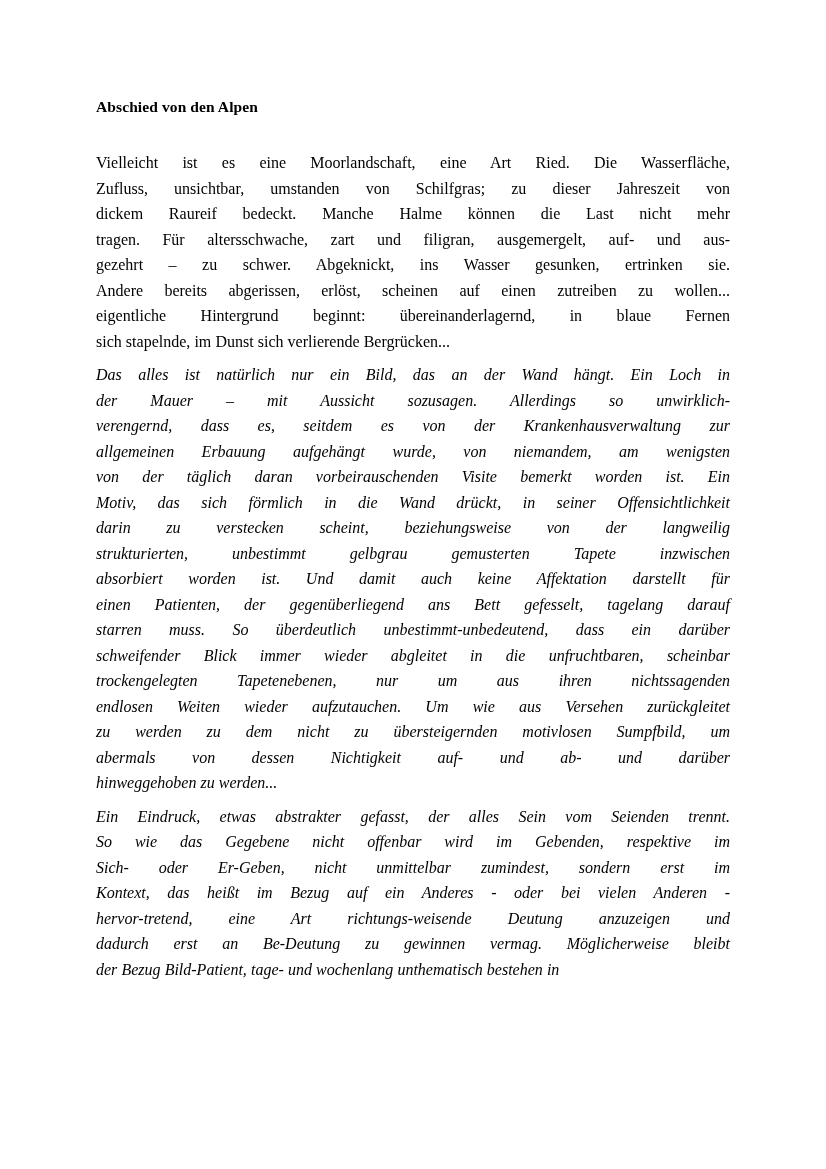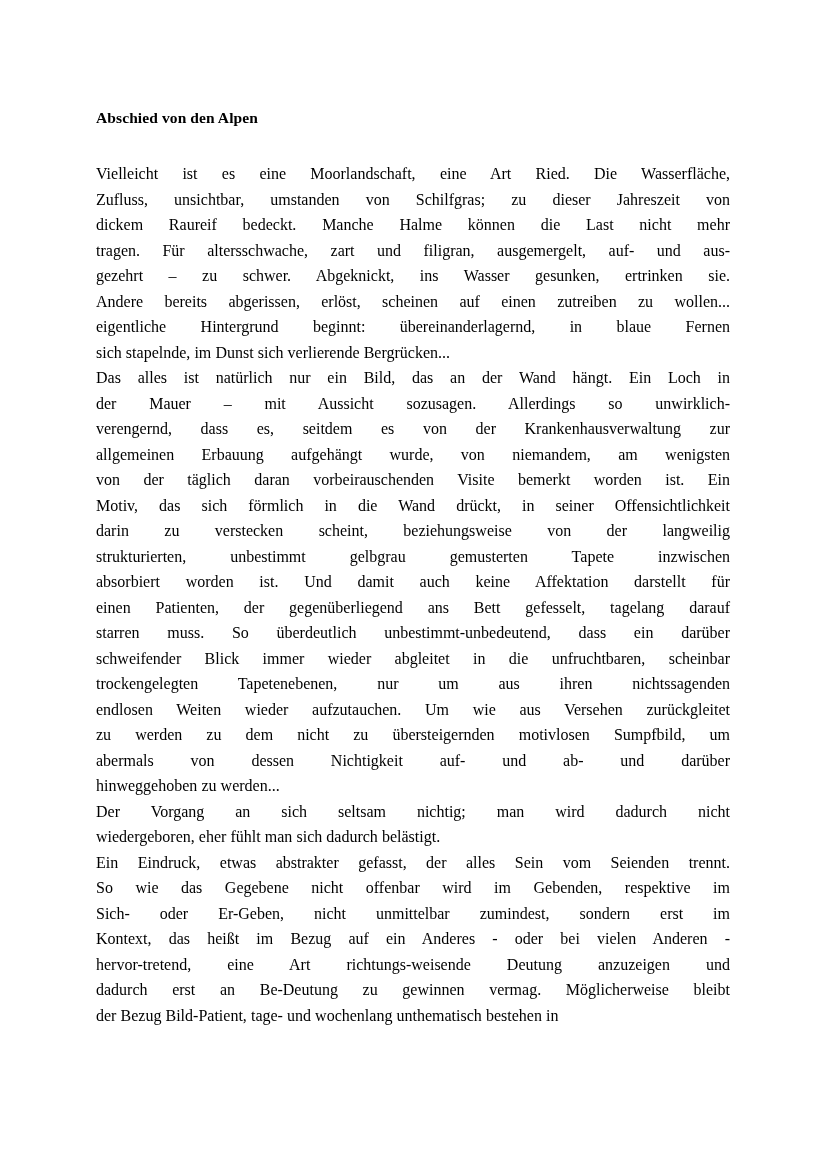--- a/index.html
+++ b/index.html
@@ -15,21 +15,21 @@
     position: relative;
     width: 826px;
     height: 1169px;
     background: #ffffff;
     overflow: hidden;
     box-sizing: border-box;
   }
   .content {
     position: absolute;
     left: 96px;
-    top: 107px;
+    top: 96px;
     width: 634px;
   }
   .doc-title {
     font-size: 15.5px;
     font-weight: bold;
     line-height: 21px;
     letter-spacing: 0.1px;
     margin: 0 0 33px 0;
     text-align: left;
   }
@@ -38,21 +38,22 @@
     line-height: 25.5px;
     text-align: justify;
     text-justify: inter-word;
     margin: 0;
     -webkit-hyphens: none;
     hyphens: none;
     word-spacing: 0.1px;
   }
   
   .para + .para {
-    margin-top: 0;
+    margin-top: 8px;
+    font-style: italic;
   }
   
   .para .justified-line {
     display: block;
     text-align: justify;
     text-align-last: justify;
   }
   .para .last-line {
     display: block;
     text-align: justify;
@@ -90,24 +91,20 @@
         <span class="justified-line">einen Patienten, der gegenüberliegend ans Bett gefesselt, tagelang darauf</span>
         <span class="justified-line">starren muss. So überdeutlich unbestimmt-unbedeutend, dass ein darüber</span>
         <span class="justified-line">schweifender Blick immer wieder abgleitet in die unfruchtbaren, scheinbar</span>
         <span class="justified-line">trockengelegten Tapetenebenen, nur um aus ihren nichtssagenden</span>
         <span class="justified-line">endlosen Weiten wieder aufzutauchen. Um wie aus Versehen zurückgleitet</span>
         <span class="justified-line">zu werden zu dem nicht zu übersteigernden motivlosen Sumpfbild, um</span>
         <span class="justified-line">abermals von dessen Nichtigkeit auf- und ab- und darüber</span>
         <span class="last-line">hinweggehoben zu werden...</span>
       </p>
     <p class="para">
-        <span class="justified-line">Der Vorgang an sich seltsam nichtig; man wird dadurch nicht</span>
-        <span class="last-line">wiedergeboren, eher fühlt man sich dadurch belästigt.</span>
-      </p>
-    <p class="para">
         <span class="justified-line">Ein Eindruck, etwas abstrakter gefasst, der alles Sein vom Seienden trennt.</span>
         <span class="justified-line">So wie das Gegebene nicht offenbar wird im Gebenden, respektive im</span>
         <span class="justified-line">Sich- oder Er-Geben, nicht unmittelbar zumindest, sondern erst im</span>
         <span class="justified-line">Kontext, das heißt im Bezug auf ein Anderes - oder bei vielen Anderen -</span>
         <span class="justified-line">hervor-tretend, eine Art richtungs-weisende Deutung anzuzeigen und</span>
         <span class="justified-line">dadurch erst an Be-Deutung zu gewinnen vermag. Möglicherweise bleibt</span>
         <span class="last-line">der Bezug Bild-Patient, tage- und wochenlang unthematisch bestehen in</span>
       </p>
 
   </div>

